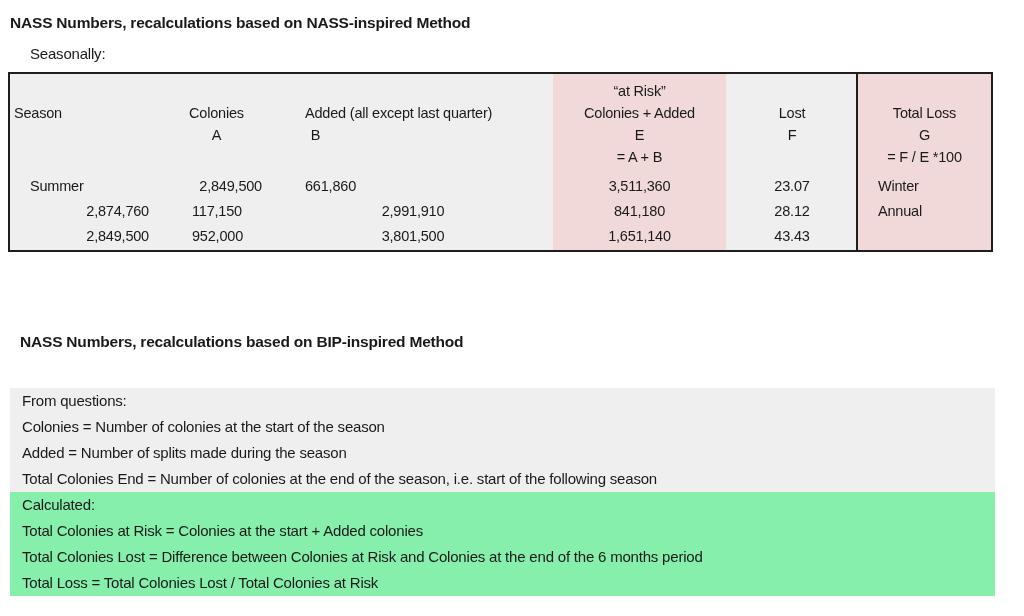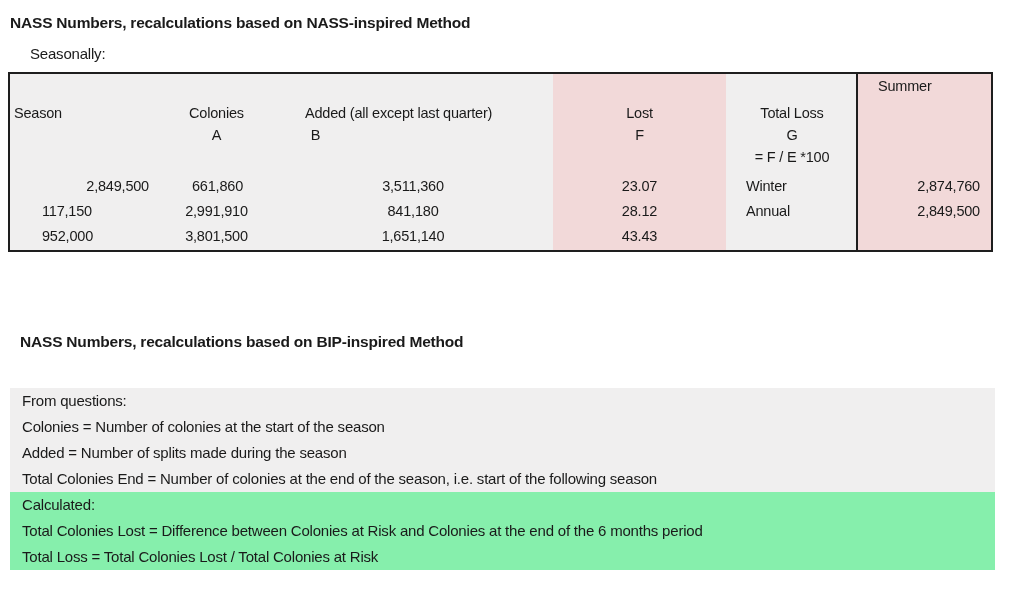--- a/index.html
+++ b/index.html
@@ -67,20 +67,26 @@
         <div class="hline">Colonies</div>
         <div class="hline">A</div>
         <div class="hline"></div>
       </div>
       <div class="hcell c3">
         <div class="hline"></div>
         <div class="hline">Added (all except last quarter)</div>
         <div class="hline">B</div>
         <div class="hline"></div>
       </div>
+      <div class="hcell c4">
+        <div class="hline">“at Risk”</div>
+        <div class="hline">Colonies + Added</div>
+        <div class="hline">E</div>
+        <div class="hline">=  A + B</div>
+      </div>
       <div class="hcell c5">
         <div class="hline"></div>
         <div class="hline">Lost</div>
         <div class="hline">F</div>
         <div class="hline"></div>
       </div>
       <div class="hcell c6">
         <div class="hline"></div>
         <div class="hline">Total Loss</div>
         <div class="hline">G</div>
@@ -113,18 +119,19 @@
 
   <div class="notes">
     <div class="notes-section sec-gray">
       <div class="note-line note-heading">From questions:</div>
       <div class="note-line">Colonies = Number of colonies at the start of the season</div>
       <div class="note-line">Added = Number of splits made during the season</div>
       <div class="note-line">Total Colonies End = Number of colonies at the end of the season, i.e. start of the following season</div>
     </div>
     <div class="notes-section sec-pink">
       <div class="note-line note-heading">Calculated:</div>
+      <div class="note-line">Total Colonies at Risk = Colonies at the start + Added colonies</div>
       <div class="note-line">Total Colonies Lost = Difference between Colonies at Risk and Colonies at the end of the 6 months period</div>
       <div class="note-line">Total Loss = Total Colonies Lost / Total Colonies at Risk</div>
     </div>
   </div>
 
 </div>
 
 </body></html>

